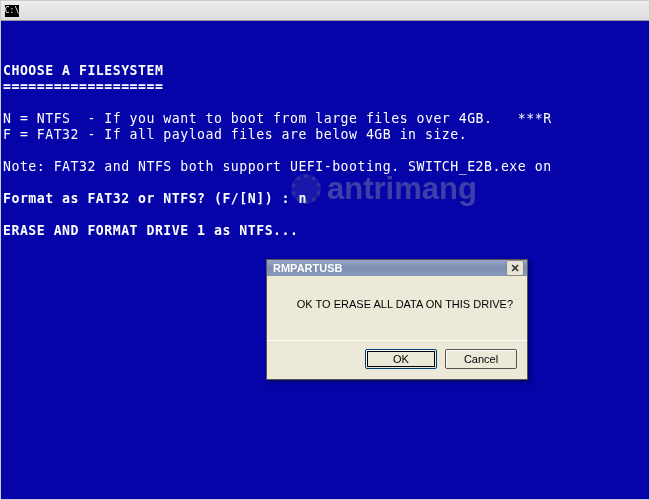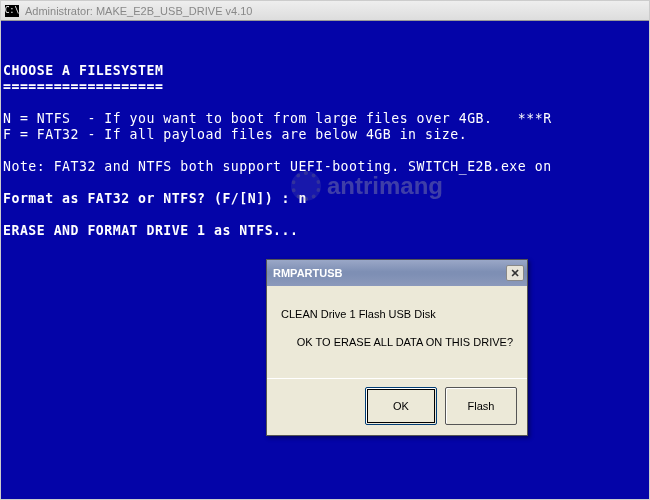--- a/index.html
+++ b/index.html
@@ -65,38 +65,38 @@
     pointer-events: none;
   }
   .watermark-ring {
     width: 30px;
     height: 30px;
     border: 4px dotted #888;
     border-radius: 50%;
     background: rgba(200,200,200,0.3);
   }
   .watermark-text {
-    font-size: 24px;
+    font-size: 31px;
     color: #aaa;
     font-weight: bold;
   }
 
   
   .dialog {
     position: absolute;
     top: 258px;
     left: 265px;
     width: 262px;
     background: #ece9d8;
     border: 1px solid #555;
     box-shadow: 2px 2px 4px rgba(0,0,0,0.4);
     font-family: Tahoma, "Segoe UI", sans-serif;
   }
   .dialog-titlebar {
-    height: 26px;
+    height: 16px;
     background: linear-gradient(to bottom, #7f91c4 0%, #485e9a 8%, #3a5399 50%, #485e9a 100%);
     background: linear-gradient(to right, #8896bc, #7280a6 40%, #8b98be 100%);
     background: #8090b0;
     display: flex;
     align-items: center;
     justify-content: space-between;
     padding: 0 3px 0 6px;
     color: #fff;
     font-size: 11px;
     font-weight: bold;
@@ -133,41 +133,40 @@
     margin: 0;
   }
   .dialog-buttons {
     padding: 8px 10px 10px 0;
     display: flex;
     justify-content: flex-end;
     gap: 8px;
   }
   .dlg-btn {
     min-width: 72px;
-    height: 38px;
+    height: 20px;
     background: #ece9d8;
     border: 1px solid #555;
     border-radius: 2px;
     font-family: Tahoma, sans-serif;
     font-size: 11px;
     cursor: pointer;
     box-shadow: inset 1px 1px 0 #fff;
   }
   .dlg-btn.default {
     outline: 1px solid #000;
     outline-offset: -3px;
     border: 1px solid #003c74;
   }
 </style>
 </head>
 <body>
 
 <div class="titlebar">
   <span class="cmd-icon">C:\</span>
-  <span>Administrator:  MAKE_E2B_USB_DRIVE v4.10</span>
 </div>
 
 <div class="console">
 <span> </span>
 <span class="bright">CHOOSE A FILESYSTEM</span>
 <span class="bright">===================</span>
 <span> </span>
 <span>N = NTFS  - If you want to boot from large files over 4GB.   ***R</span>
 <span>F = FAT32 - If all payload files are below 4GB in size.</span>
 <span> </span>
@@ -184,21 +183,20 @@
 </div>
 
 <div class="dialog">
   <div class="dialog-titlebar">
     <span>RMPARTUSB</span>
     <div class="close-btn">
       <span>✕</span>
     </div>
   </div>
   <div class="dialog-body">
-    <div class="dialog-line1">CLEAN Drive 1  Flash USB Disk</div>
     <div class="dialog-line2">OK TO ERASE ALL DATA ON THIS DRIVE?</div>
   </div>
   <div class="dialog-sep"></div>
   <div class="dialog-buttons">
     <button class="dlg-btn default">OK</button>
-    <button class="dlg-btn">Flash</button>
+    <button class="dlg-btn">Cancel</button>
   </div>
 </div>
 
 </body></html>

